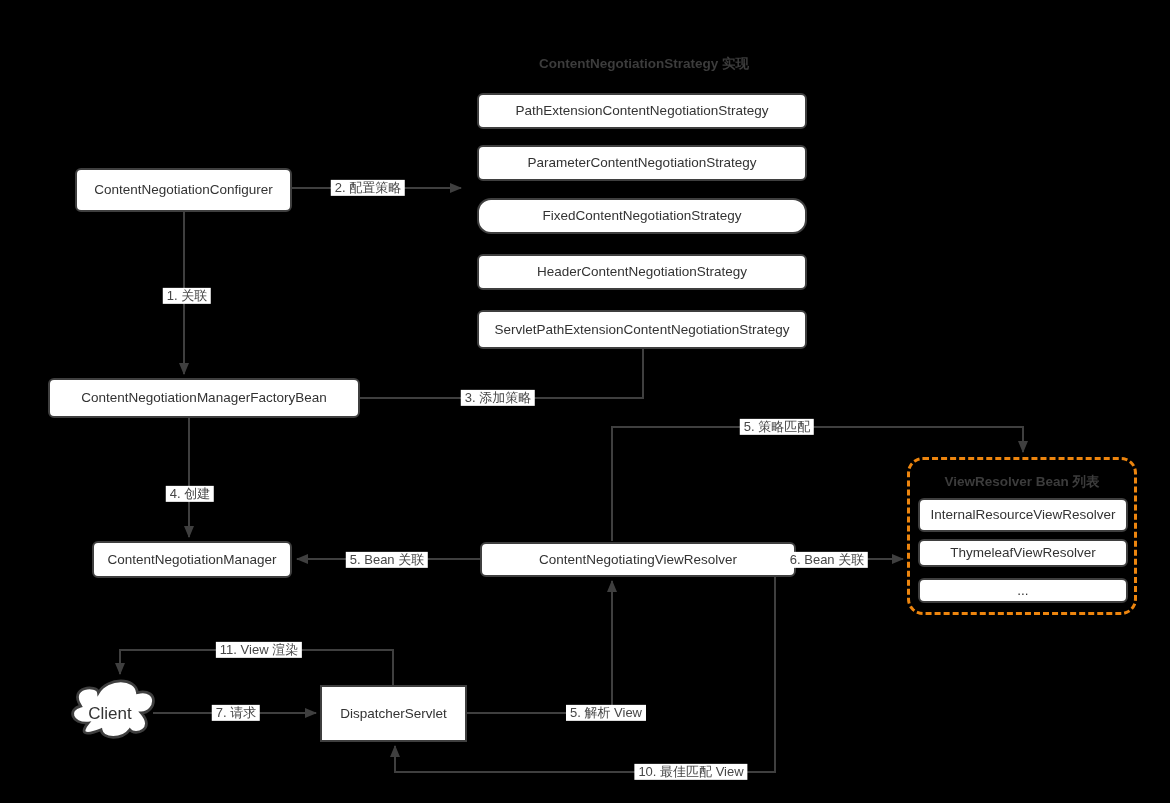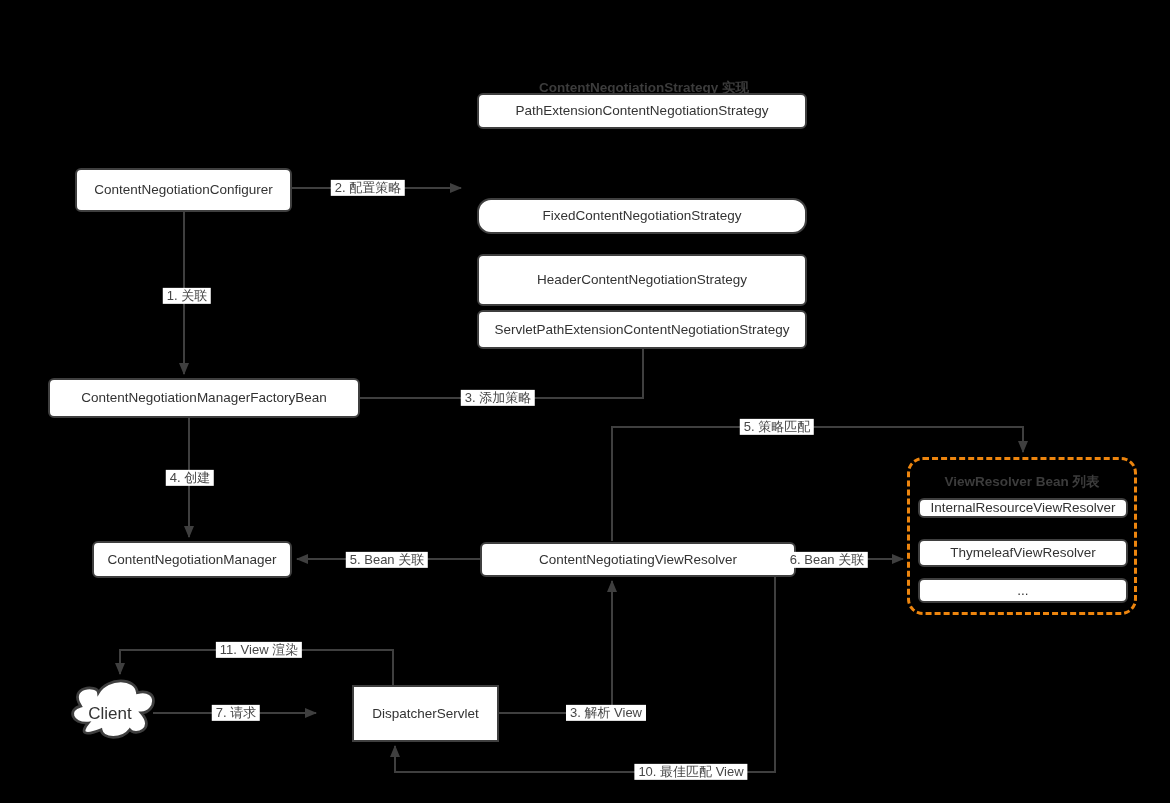--- a/index.html
+++ b/index.html
@@ -20,21 +20,21 @@
   .edges{position:absolute;left:0;top:0;}
   .edges path{stroke:var(--line);stroke-width:2;fill:none;}
   #arrowhead path{fill:var(--line);stroke:none;}
   .node{
     position:absolute;box-sizing:border-box;
     background:var(--box-fill);border:2px solid var(--line);border-radius:6px;
     color:var(--box-text);font-size:13.5px;line-height:1.18;
     display:flex;align-items:center;justify-content:center;text-align:left;
     padding:2px 10px;overflow-wrap:anywhere;word-break:break-word;
   }
-  .node.sharp{border-radius:0;margin-left:32px;}
+  .node.sharp{border-radius:0;}
   .node.small-pad{padding:1px 8px;}
   .group-dashed{
     position:absolute;box-sizing:border-box;background:transparent;
     border:3px dashed var(--accent-orange);border-radius:16px;
   }
   .group-title{
     position:absolute;transform:translate(-50%,-50%);
     color:var(--muted-title);font-size:13.5px;white-space:nowrap;font-weight:600;
   }
   .edge-label{
@@ -66,51 +66,52 @@
     <path d="M 189 418 V 537" marker-end="url(#arrowhead)"></path>
     <path d="M 480 559 H 297" marker-end="url(#arrowhead)"></path>
     <path d="M 746 559 H 903" marker-end="url(#arrowhead)"></path>
     <path d="M 153 713 H 316" marker-end="url(#arrowhead)"></path>
     <path d="M 466 713 H 612 V 581" marker-end="url(#arrowhead)"></path>
     <path d="M 612 541 V 427 H 1023 V 452" marker-end="url(#arrowhead)"></path>
     <path d="M 775 559 V 772 H 395 V 746" marker-end="url(#arrowhead)"></path>
     <path d="M 393 685 V 650 H 120 V 674" marker-end="url(#arrowhead)"></path>
   </svg>
 
-  <div class="group-title" style="left:644px;top:64px;margin-top:24px;">ContentNegotiationStrategy 实现</div>
+  <div class="group-title" style="left:644px;top:64px;">ContentNegotiationStrategy 实现</div>
 
   <div class="node" style="left:477px;top:93px;width:330px;height:36px;">PathExtensionContentNegotiationStrategy</div>
+  <div class="node" style="left:477px;top:145px;width:330px;height:36px;">ParameterContentNegotiationStrategy</div>
   <div class="node" style="left:477px;top:198px;width:330px;height:36px;border-radius:14px;">FixedContentNegotiationStrategy</div>
-  <div class="node" style="left:477px;top:254px;width:330px;height:52px;">HeaderContentNegotiationStrategy</div>
+  <div class="node" style="left:477px;top:254px;width:330px;height:36px;">HeaderContentNegotiationStrategy</div>
   <div class="node small-pad" style="left:477px;top:310px;width:330px;height:39px;">ServletPathExtensionContentNegotiationStrategy</div>
 
   <div class="node" style="left:75px;top:168px;width:217px;height:44px;">ContentNegotiationConfigurer</div>
   <div class="node small-pad" style="left:48px;top:378px;width:312px;height:40px;">ContentNegotiationManagerFactoryBean</div>
   <div class="node" style="left:92px;top:541px;width:200px;height:37px;">ContentNegotiationManager</div>
   <div class="node" style="left:480px;top:542px;width:316px;height:35px;">ContentNegotiatingViewResolver</div>
   <div class="node sharp" style="left:320px;top:685px;width:147px;height:57px;">DispatcherServlet</div>
 
   <svg class="cloud-svg" style="left:62px;top:674px;" width="100" height="76" viewBox="-6 -10 118 90" preserveAspectRatio="none">
     <path d="M25,48 C5,49.6 0,32 16,28 C1,4 36,2.4 37,12 C48,-6.4 81,-6.4 83,12
              C110,6.4 105,36 87.5,36 C105,56 80,64 74,56 C65,68 42,68 40,56
              C20,64 15,60 25,48 Z"></path>
   </svg>
   <div class="cloud-text" style="left:110px;top:714px;">Client</div>
 
   <div class="group-dashed" style="left:907px;top:457px;width:230px;height:158px;"></div>
   <div class="group-title" style="left:1022px;top:482px;">ViewResolver Bean 列表</div>
-  <div class="node small-pad" style="left:918px;top:498px;width:210px;height:20px;">InternalResourceViewResolver</div>
+  <div class="node small-pad" style="left:918px;top:498px;width:210px;height:34px;">InternalResourceViewResolver</div>
   <div class="node small-pad" style="left:918px;top:539px;width:210px;height:28px;">ThymeleafViewResolver</div>
   <div class="node small-pad" style="left:918px;top:578px;width:210px;height:25px;">...</div>
 
   <div class="edge-label" style="left:187px;top:296px;">1. 关联</div>
   <div class="edge-label" style="left:368px;top:188px;">2. 配置策略</div>
   <div class="edge-label" style="left:498px;top:398px;">3. 添加策略</div>
-  <div class="edge-label" style="left:190px;top:478px;">4. 创建</div>
+  <div class="edge-label" style="left:190px;top:494px;">4. 创建</div>
   <div class="edge-label" style="left:387px;top:560px;">5. Bean 关联</div>
   <div class="edge-label" style="left:827px;top:560px;">6. Bean 关联</div>
   <div class="edge-label" style="left:236px;top:713px;">7. 请求</div>
-  <div class="edge-label" style="left:606px;top:713px;">3. 解析 View</div>
+  <div class="edge-label" style="left:606px;top:713px;">5. 解析 View</div>
   <div class="edge-label" style="left:777px;top:427px;">5. 策略匹配</div>
   <div class="edge-label" style="left:691px;top:772px;">10. 最佳匹配 View</div>
   <div class="edge-label" style="left:259px;top:650px;">11. View 渲染</div>
 
 </div>
 
 </body></html>

